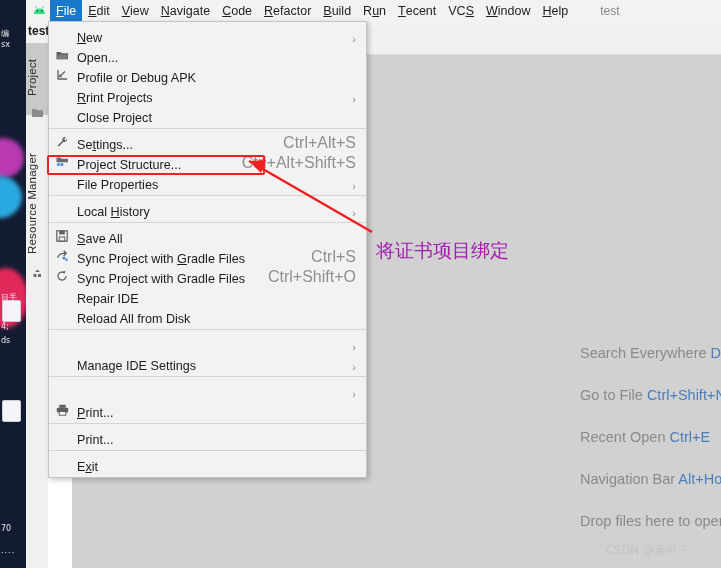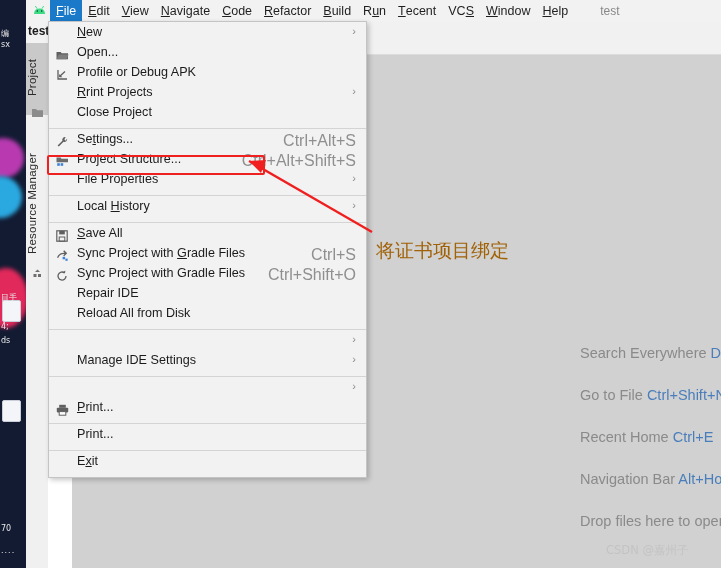--- a/index.html
+++ b/index.html
@@ -217,21 +217,21 @@
     background: #f2f2f2;
     border: 1px solid #c4c4c4;
     box-shadow: 2px 2px 5px rgba(0,0,0,0.22);
     padding: 3px 0 3px 0;
     z-index: 40;
   }
   .mrow {
     position: relative;
     height: 20px;
     display: flex;
-    align-items: flex-start;
+    align-items: flex-end;
     padding-left: 28px;
     padding-right: 10px;
     font-size: 12.6px;
     color: #1b1b1b;
     cursor: default;
     white-space: nowrap;
   }
   .mrow .label { flex: 0 0 auto; }
   .mrow .spacer { flex: 1 1 auto; }
   .mrow .accel {
@@ -265,21 +265,21 @@
     border: 2px solid #ee2020;
     border-radius: 2px;
     box-sizing: border-box;
     z-index: 60;
     pointer-events: none;
   }
   .annot-text {
     position: absolute;
     left: 376px; top: 238px;
     font-size: 19px;
-    color: #a16207;
+    color: #a21caf;
     font-family: "DejaVu Sans", sans-serif;
     white-space: nowrap;
     z-index: 60;
   }
   .arrow-svg {
     position: absolute;
     left: 0; top: 0;
     width: 721px; height: 568px;
     z-index: 55;
     pointer-events: none;
@@ -410,21 +410,21 @@
 
   <div class="hints" style="left:554px;top:345px;">
     <div class="hint h0">
       <span>Search Everywhere</span>
       <span class="key">Double Shift</span>
     </div>
     <div class="hint h1">
       <span>Go to File </span><span class="key">Ctrl+Shift+N</span>
     </div>
     <div class="hint h2">
-      <span>Recent Home </span><span class="key">Ctrl+E</span>
+      <span>Recent Open </span><span class="key">Ctrl+E</span>
     </div>
     <div class="hint h3">
       <span>Navigation Bar </span><span class="key">Alt+Home</span>
     </div>
     <div class="hint h4">
       <span>Drop files here to open</span>
     </div>
   </div>
 
   <div style="position:absolute;left:0px;top:21px;width:46px;height:22px;background:#f2f2f2;"></div>

